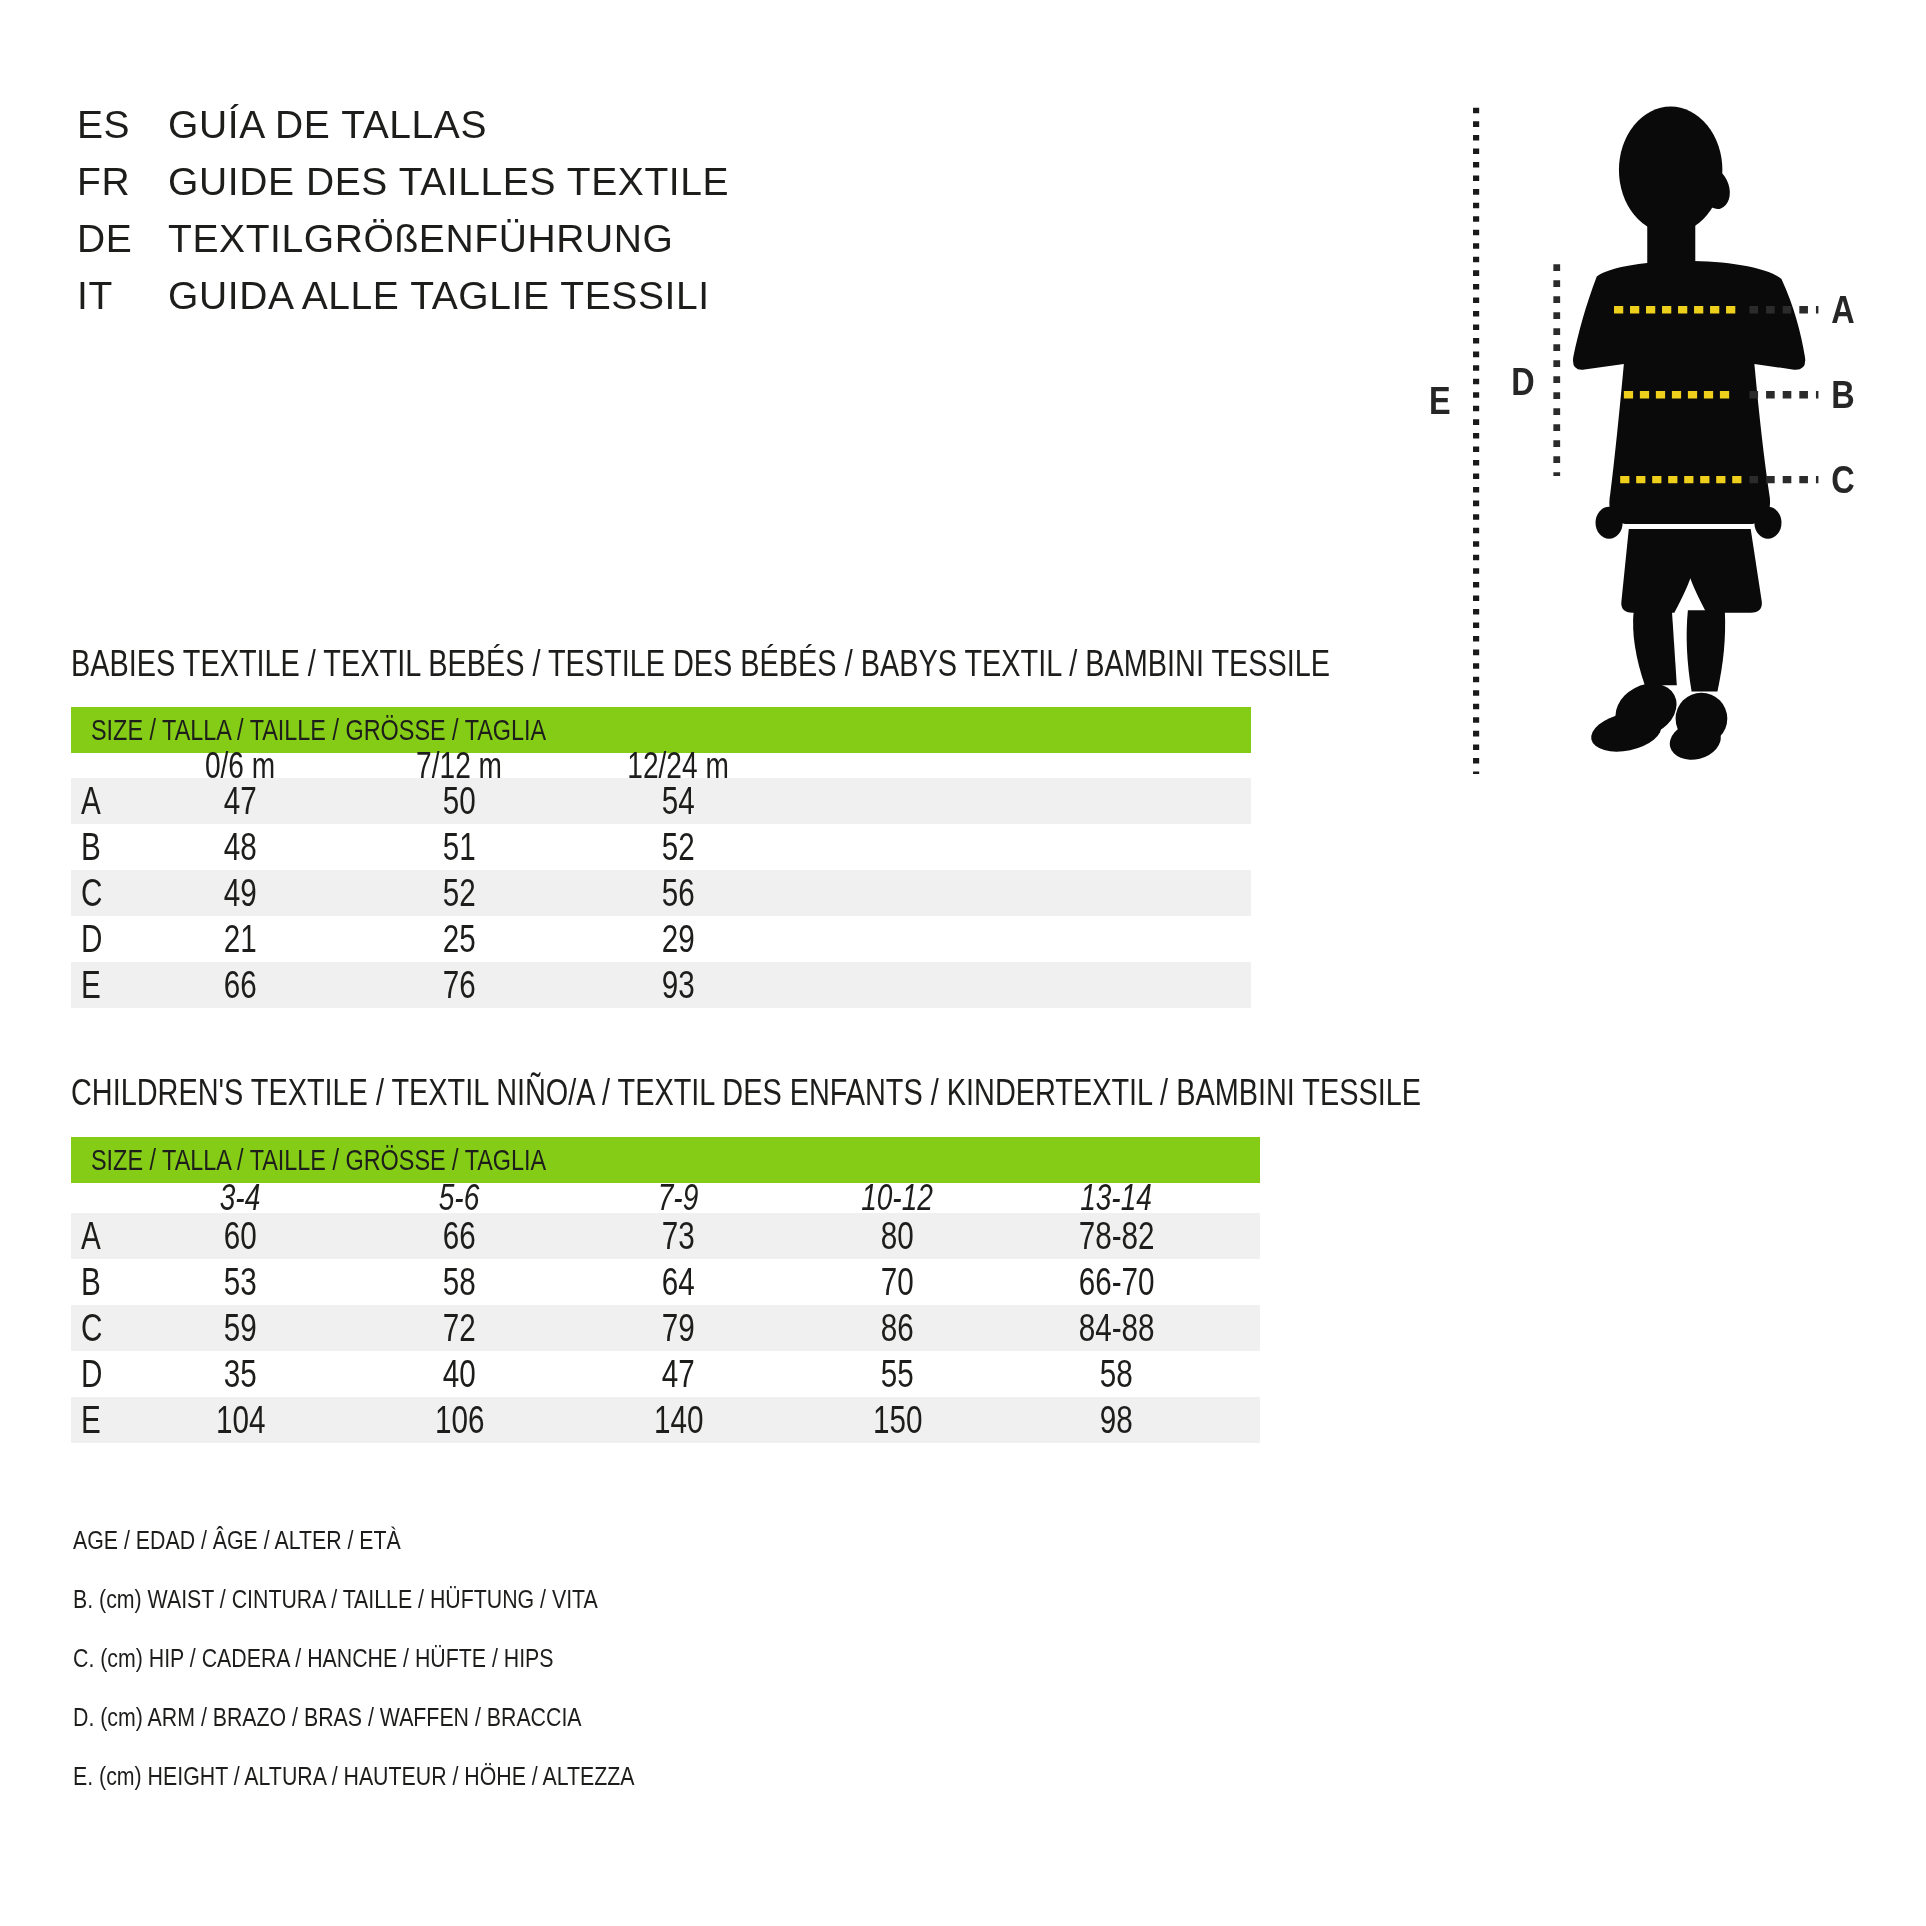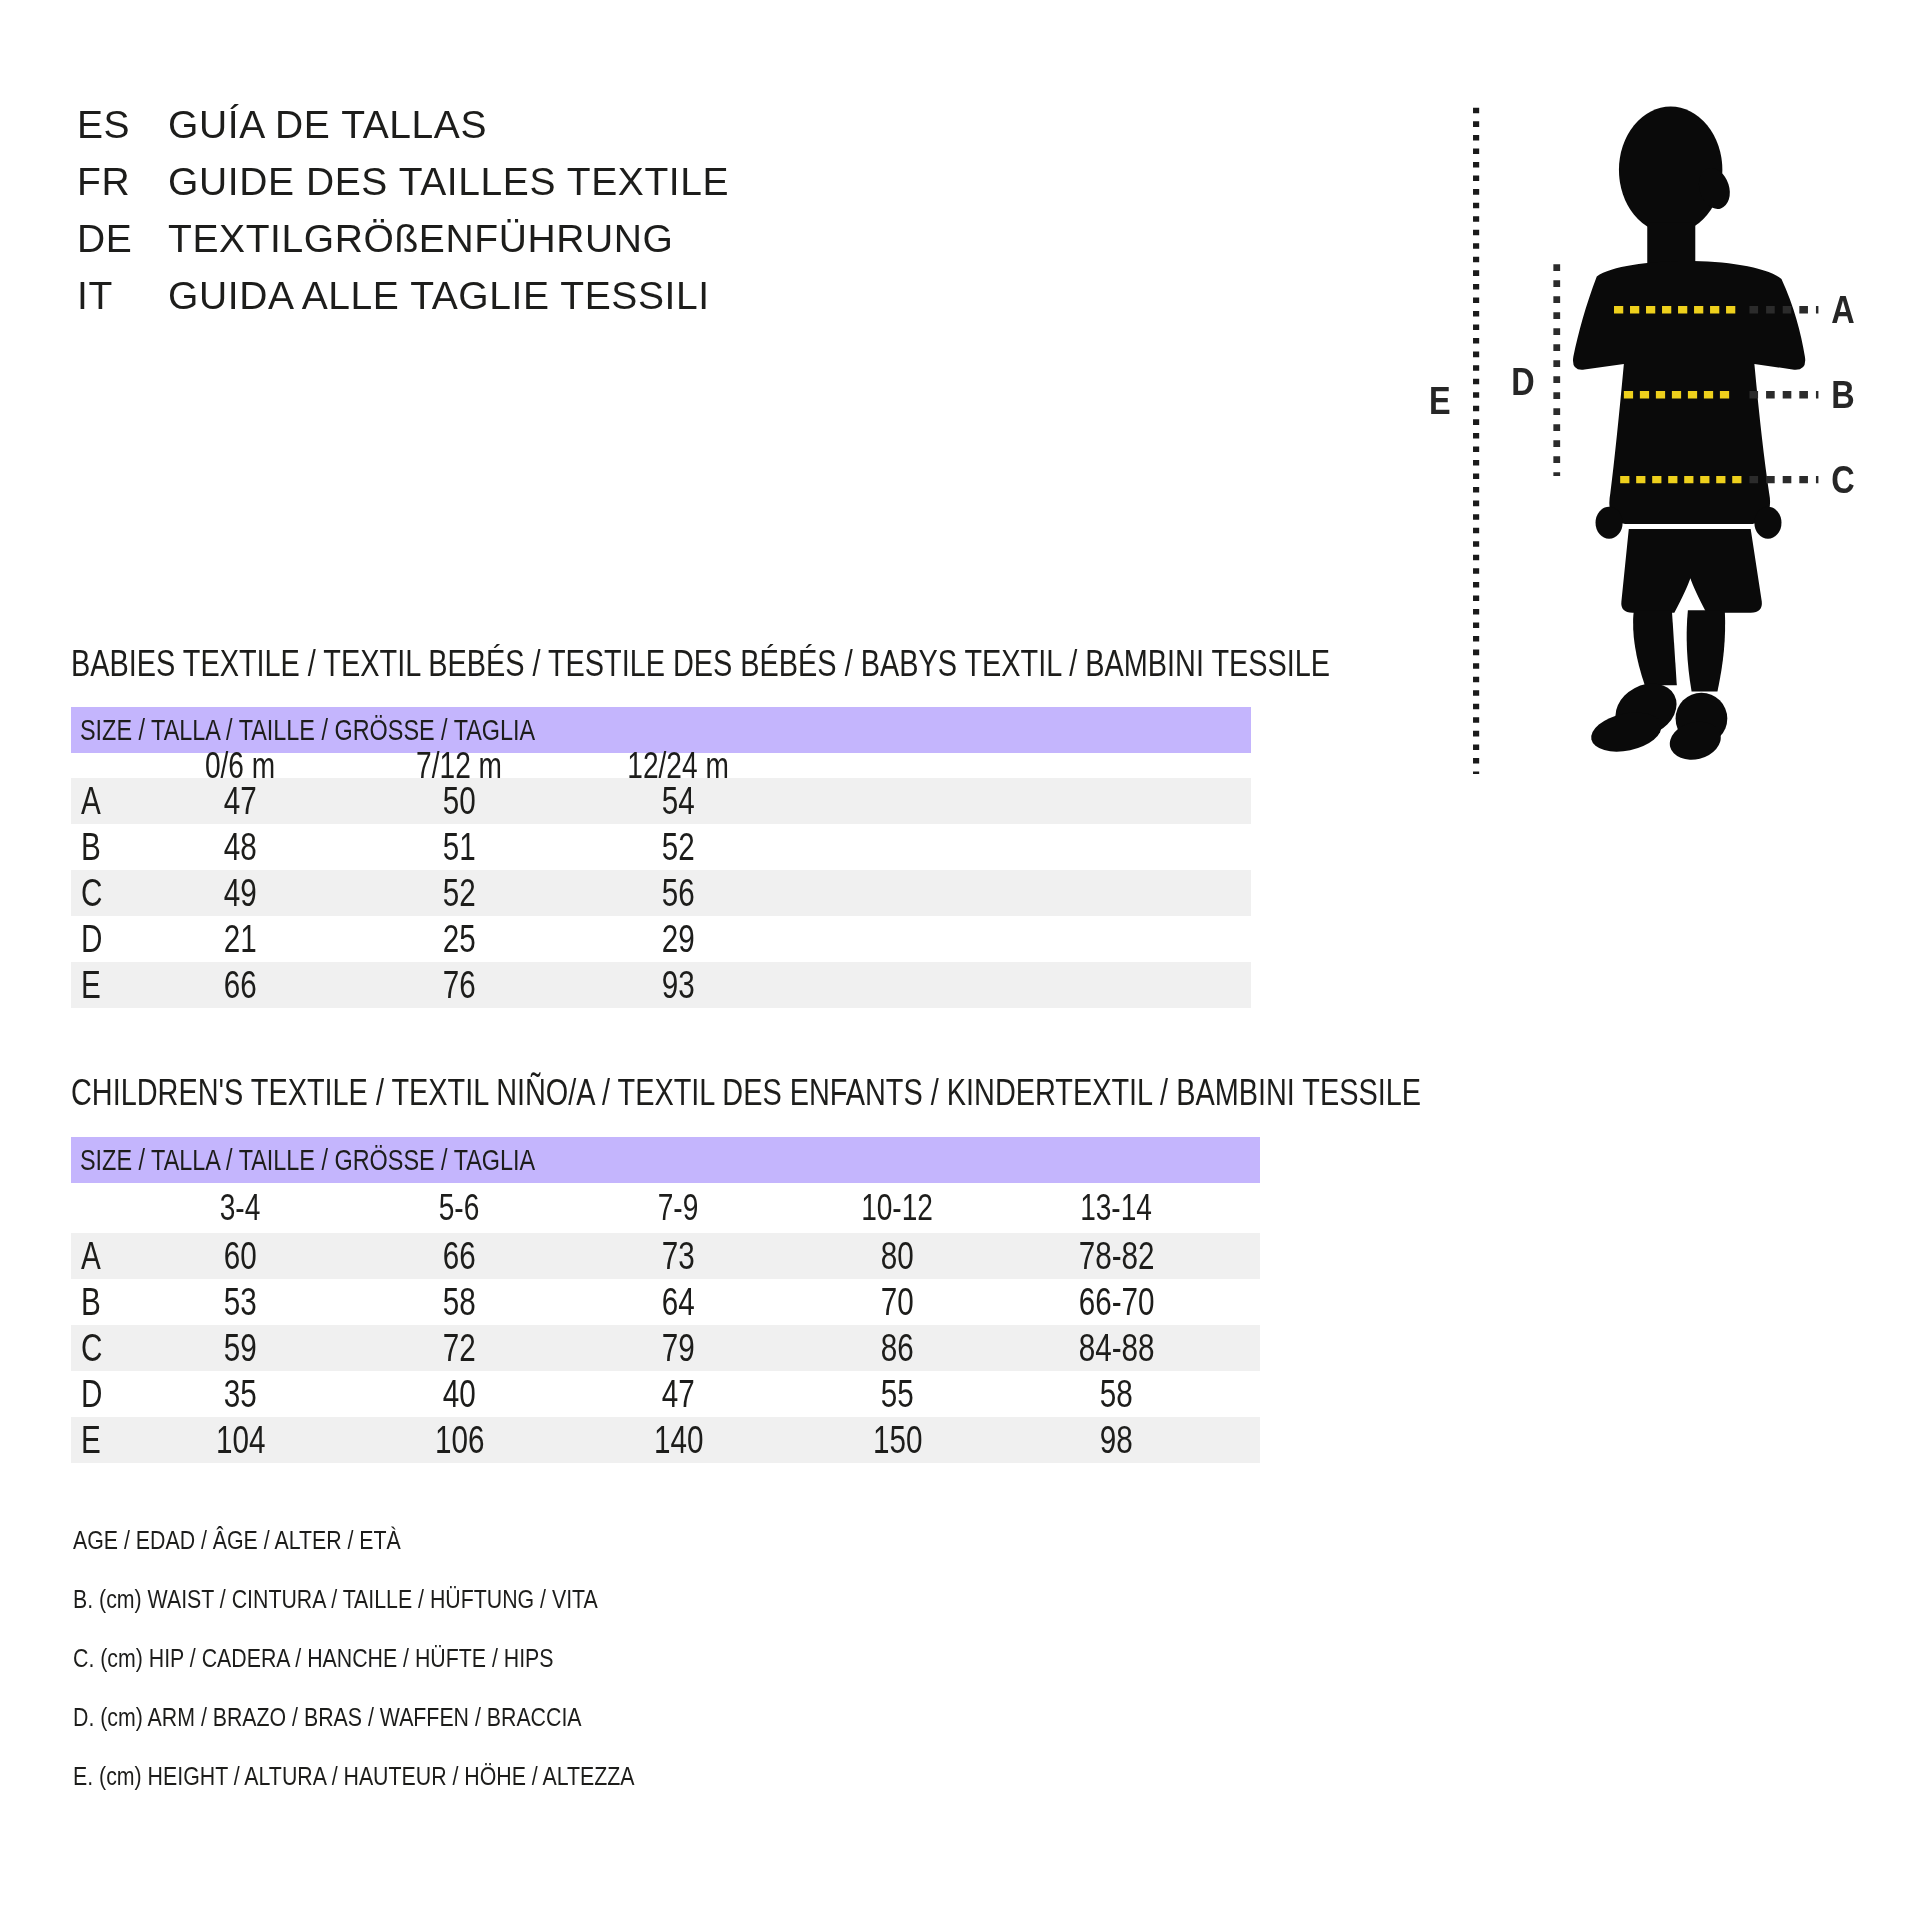--- a/index.html
+++ b/index.html
@@ -23,36 +23,36 @@
   .lang-row { display: flex; height: 57px; align-items: center; font-size: 39px; letter-spacing: 0.6px; }
   .lang-code { width: 91px; flex: 0 0 91px; }
   .lang-label { white-space: nowrap; }
 
   
   .sec-heading { left: 71px; font-size: 37px; line-height: 41px; white-space: nowrap; }
 
   
   .size-table { left: 71px; }
   .size-bar {
-    height: 46px; background: #c4b5fd;
+    height: 46px; background: #84cc16;
     display: flex; align-items: center;
-    font-size: 30px; padding-left: 9px;
+    font-size: 30px; padding-left: 20px;
   }
   .t-row { display: flex; align-items: center; }
   .t-colhead { font-size: 36px; }
   .t-datarow { font-size: 38px; }
   .striped { background: #f0f0f0; }
   .c-label { width: 60px; flex: 0 0 60px; padding-left: 10px; }
   .c-val { width: 219px; flex: 0 0 219px; display: flex; justify-content: center; }
 
   .babies-bar-w   { width: 1180px; }
   .children-bar-w { width: 1189px; }
   .babies-table .t-colhead  { height: 25px; }
   .babies-table .t-datarow  { height: 46px; }
-  .children-table .t-colhead { height: 50px; }
+  .children-table .t-colhead { height: 30px; font-style: italic; }
   .children-table .t-datarow { height: 46px; }
 
   
   .legend { left: 73px; top: 1511px; }
   .legend-line { height: 59px; display: flex; align-items: center; font-size: 26px; white-space: nowrap; }
 
   
   .figure-wrap { left: 1417px; top: 62px; width: 511px; height: 727px; }
 </style>
 </head>

